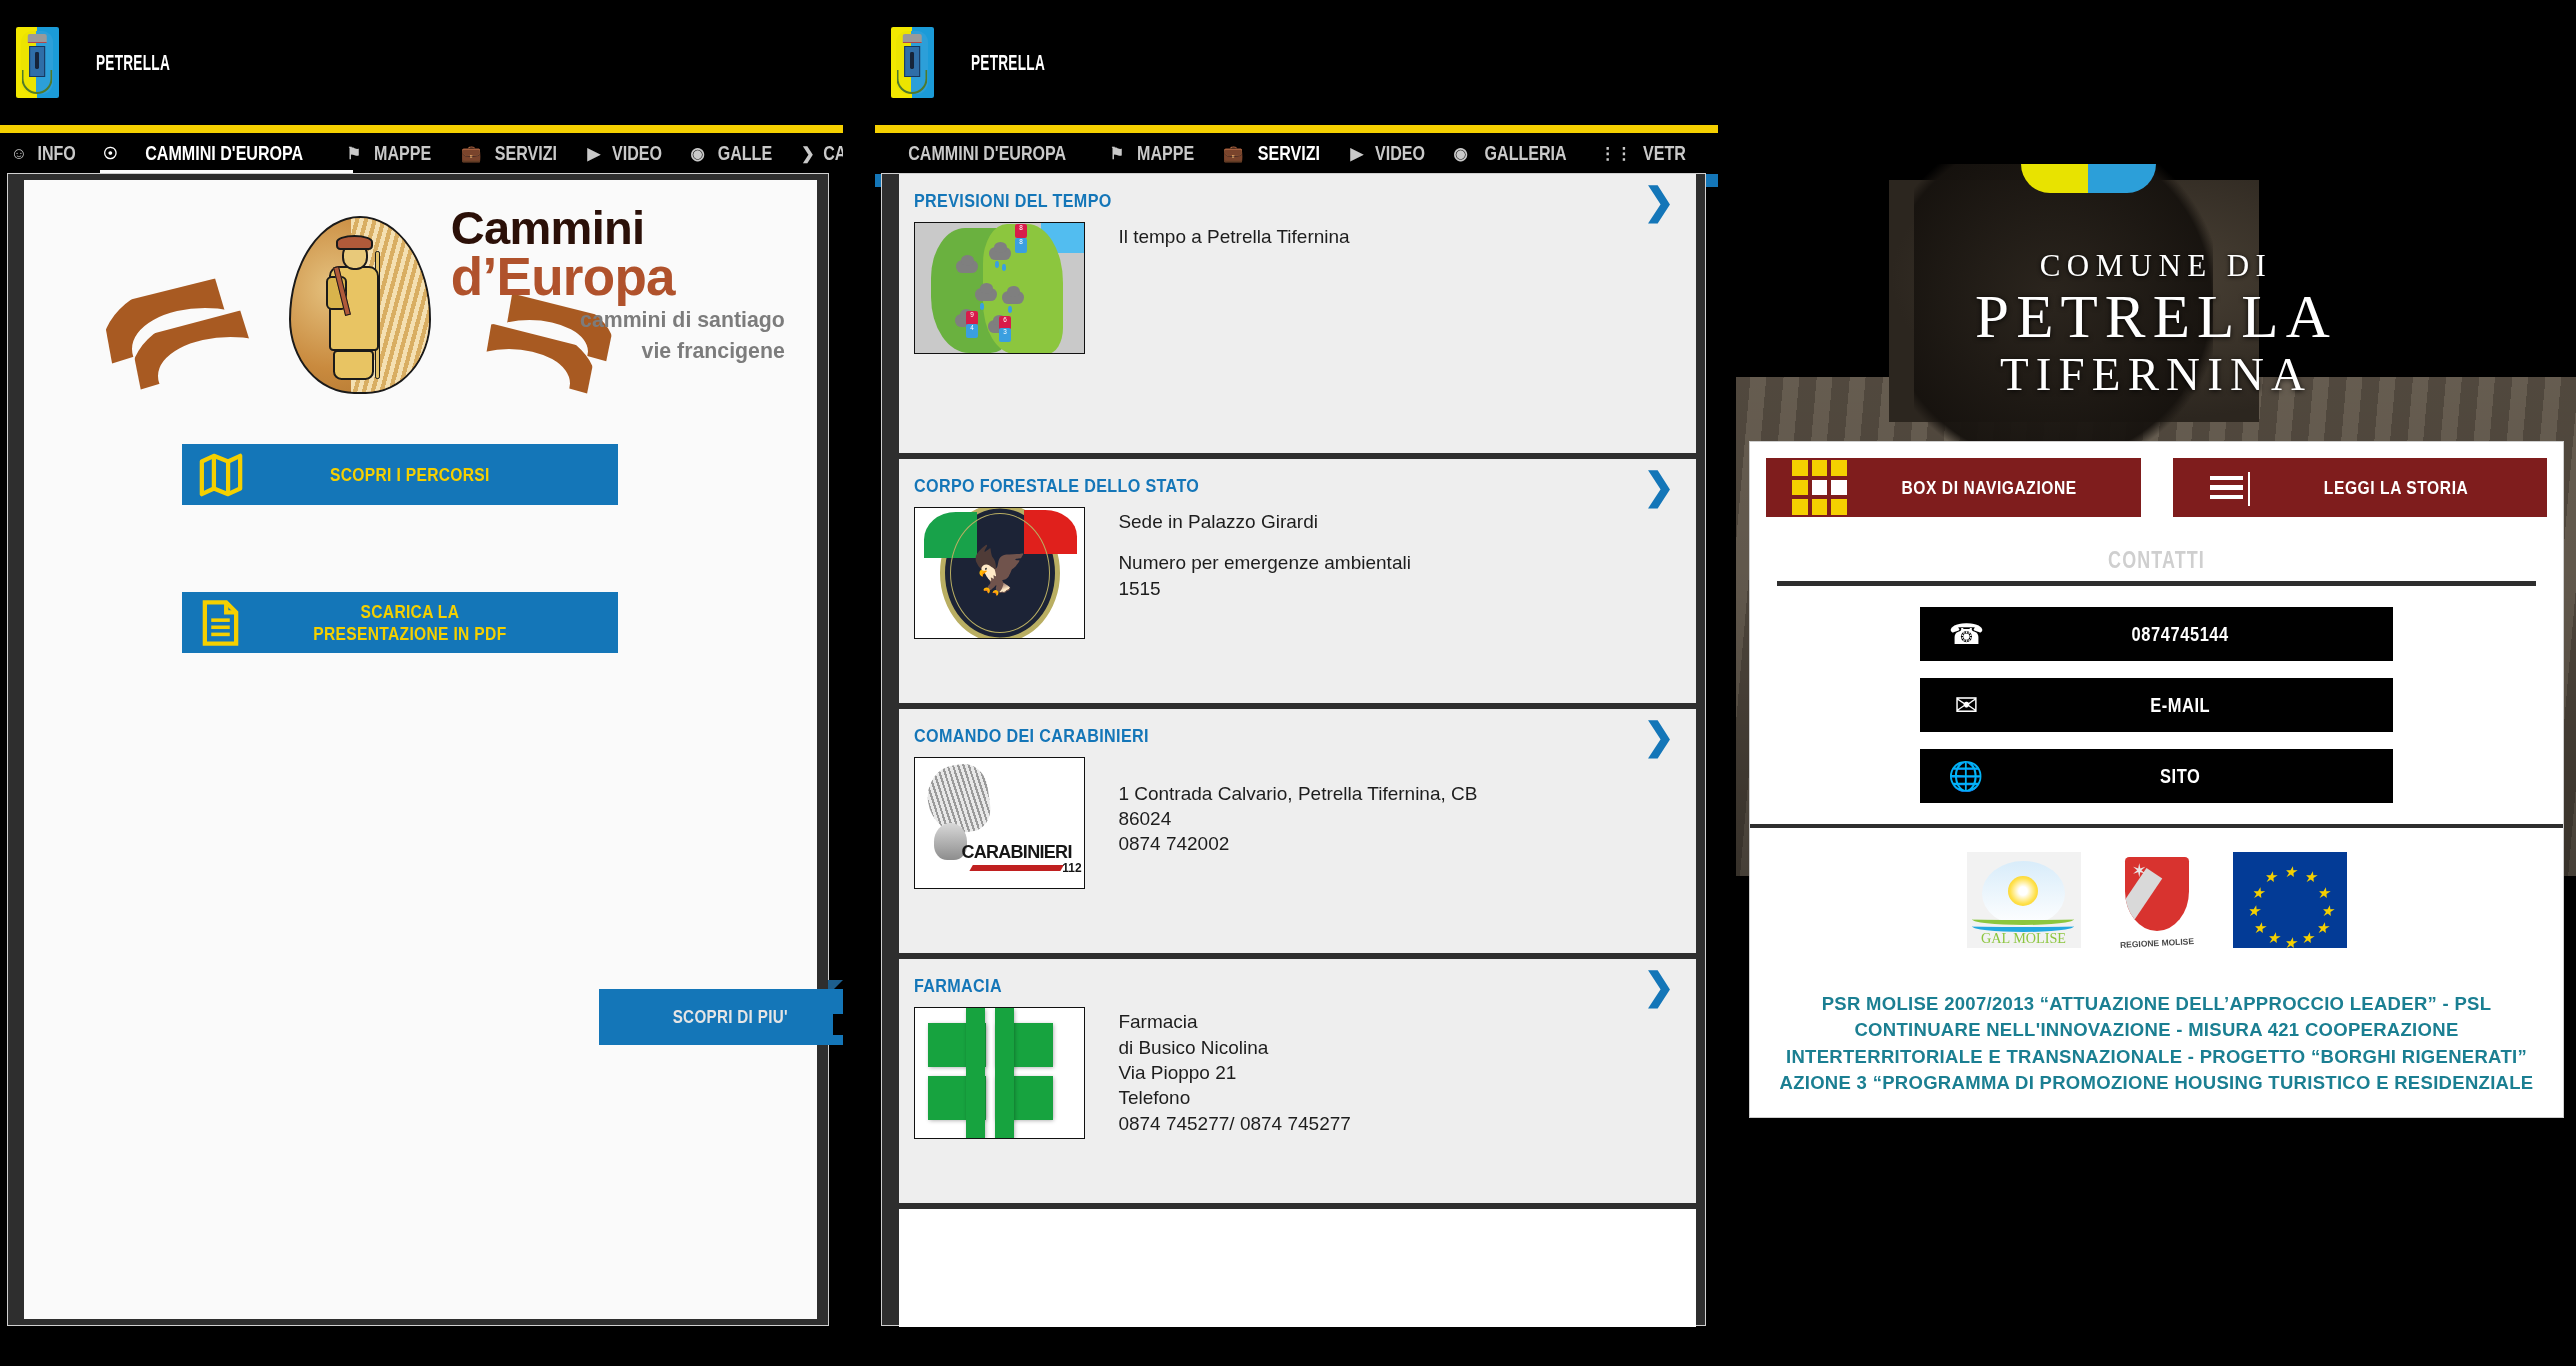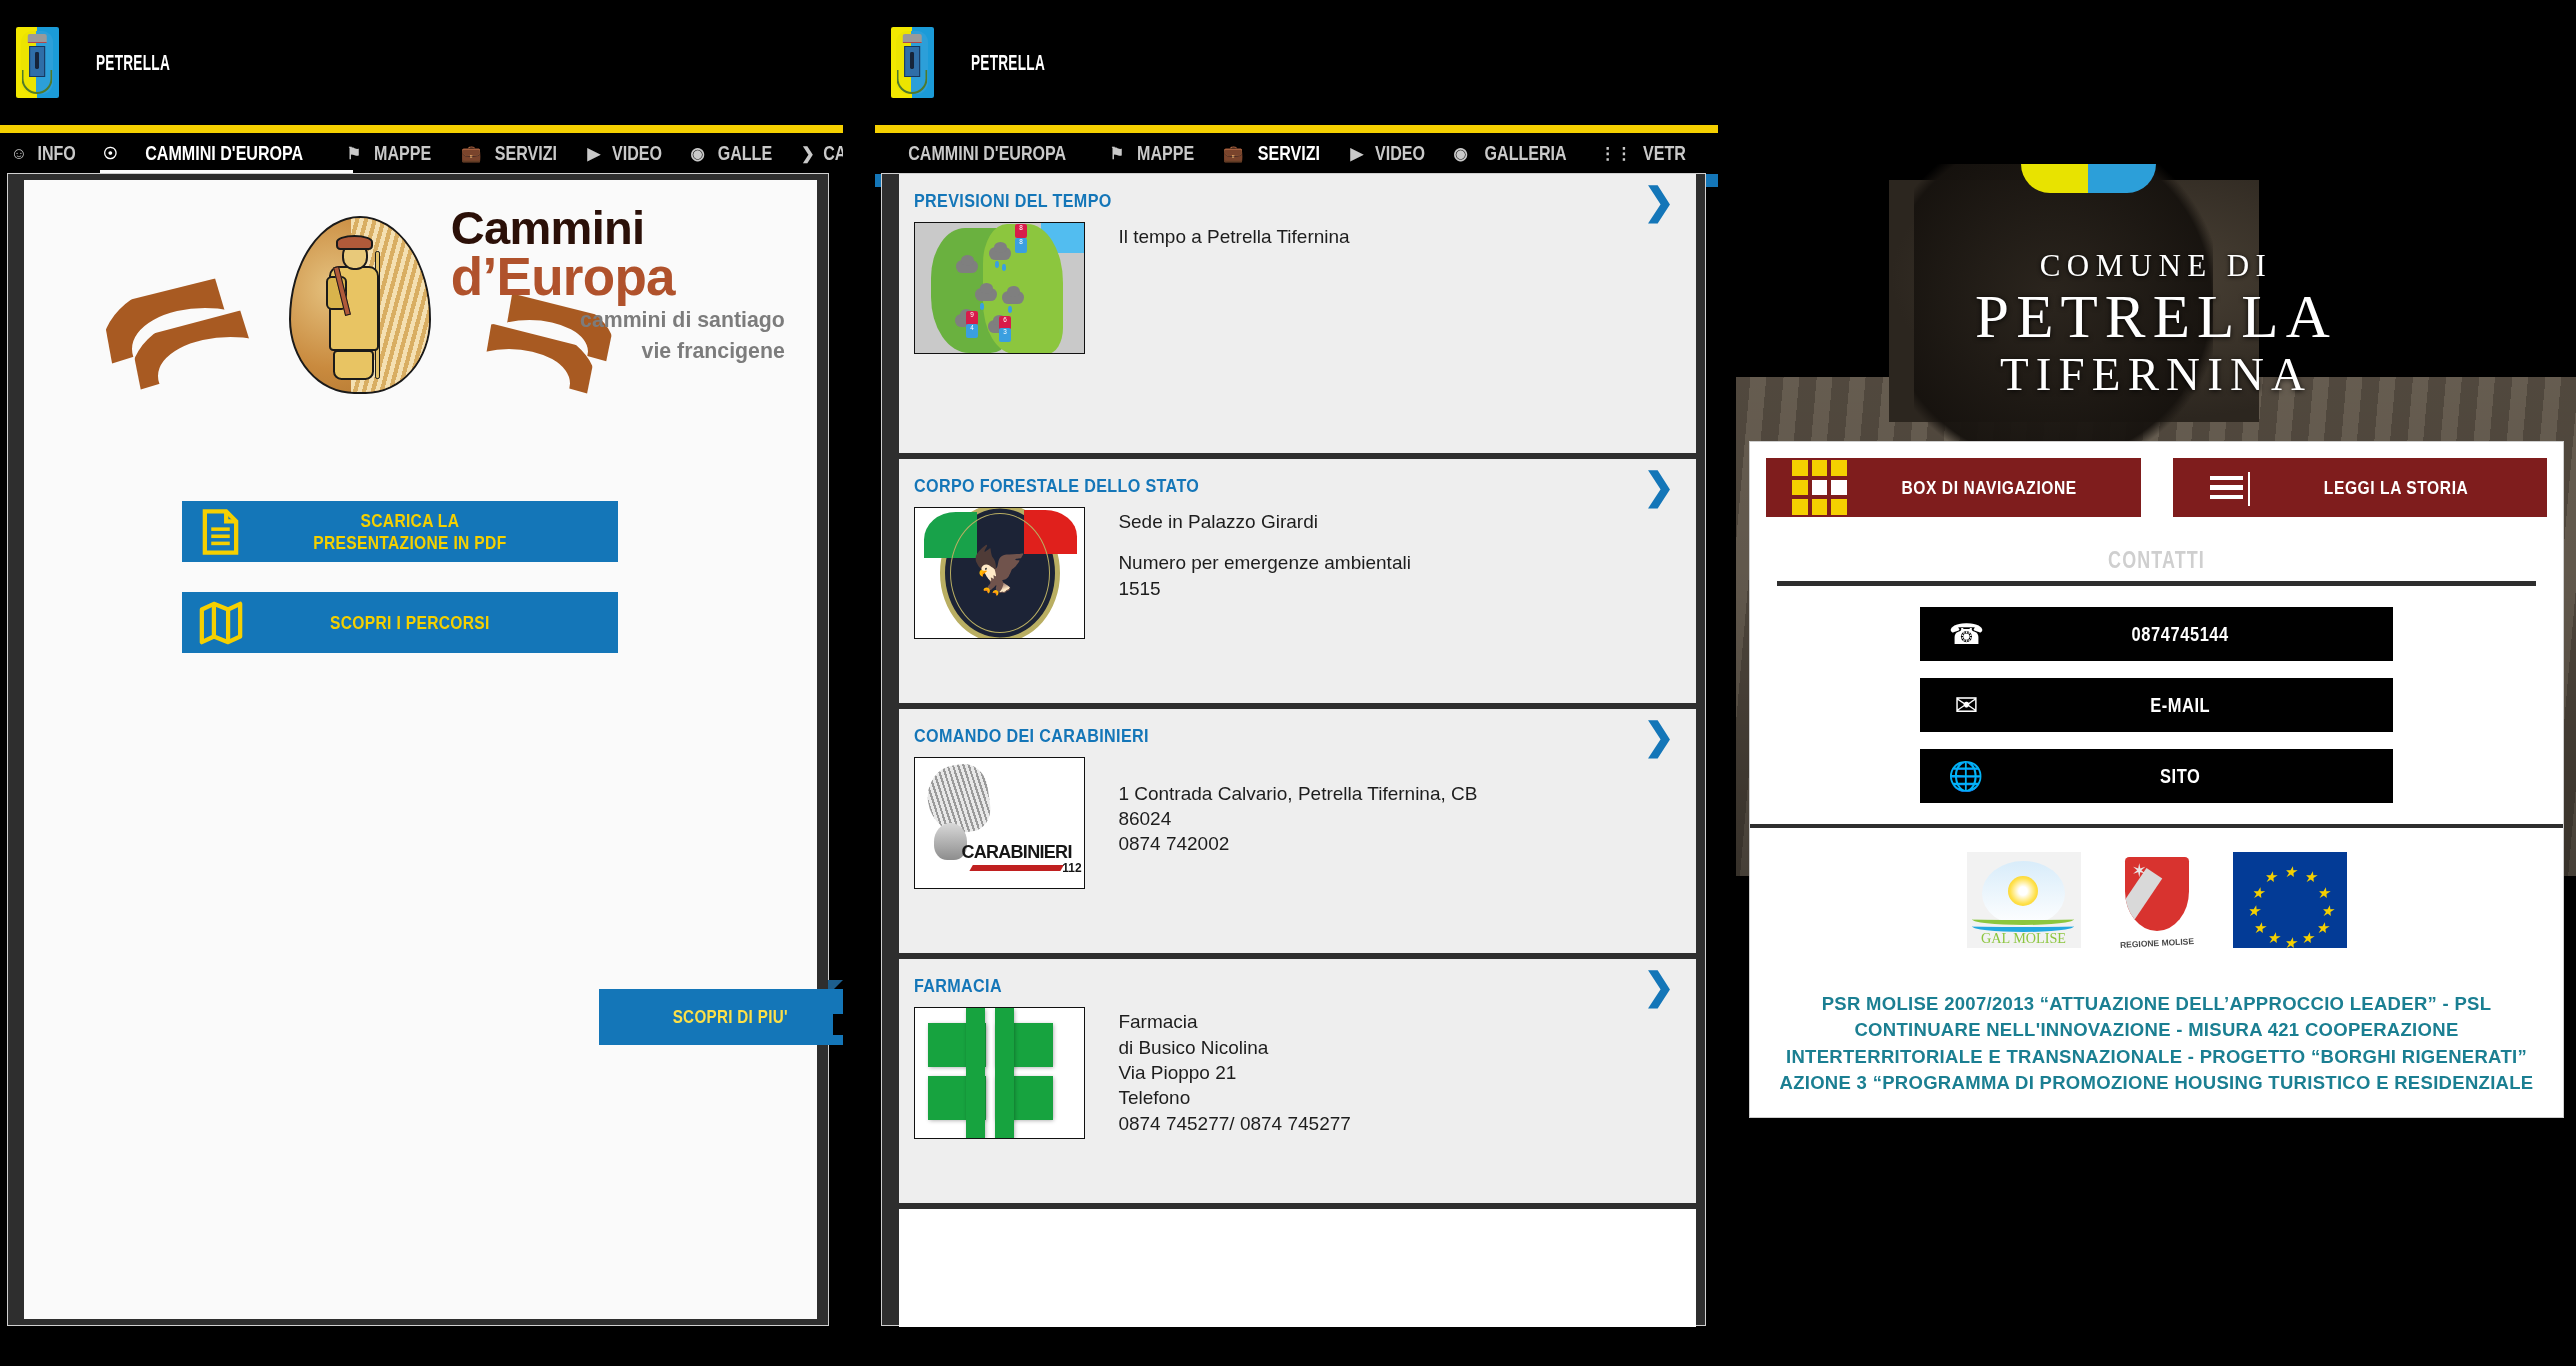--- a/index.html
+++ b/index.html
@@ -149,21 +149,21 @@
   .cta .cta-ico { width: 78px; display:flex; align-items:center; justify-content:center; }
   .cta .cta-lbl {
     flex: 1; text-align: center; font-size: 19px; font-weight: 800;
     letter-spacing: 0.4px; transform: scaleX(0.82); padding-right: 71px;
   }
   #btnPdf { width: 436px; margin-top: 87px; margin-left: 158px; }
   #btnPercorsi { width: 436px; margin-top: 30px; margin-left: 158px; }
   #btnScopri {
     position: absolute; left: 591px; top: 815px; width: 263px; height: 56px;
     background: #1476b8; display:flex; align-items:center; justify-content:center;
-    color:#fde047; font-size:18.5px; font-weight:800; letter-spacing:0.4px;
+    color:#e5e5e5; font-size:18.5px; font-weight:800; letter-spacing:0.4px;
   }
   #btnScopri span { transform: scaleX(0.82); }
   .scopri-notch {
     position:absolute; left: 825px; top: 840px; width: 21.3px; height: 21.3px; background:#000;
   }
   .scopri-tri{
     position:absolute; left:820px; top:806px; width:0;height:0;
     border-top: 15.7px solid #1d5f8e; border-right: 15.7px solid transparent;
   }
 
@@ -413,44 +413,44 @@
             </div>
           </div>
           <div class="cam-word">
             <div class="l1">Cammini</div>
             <div class="l2">d’Europa</div>
             <div class="l3">cammini di santiago</div>
             <div class="l3">vie francigene</div>
           </div>
         </div>
 
+        <div class="cta" id="btnPercorsi">
+          <span class="cta-ico">
+            <svg width="44" height="44" viewBox="0 0 62 62" aria-hidden="true">
+              <path d="M4 12 L21 4 L41 12 L58 4 V50 L41 58 L21 50 L4 58 Z" fill="none" stroke="#f5d000" stroke-width="6" stroke-linejoin="round"></path>
+              <line x1="21" y1="4" x2="21" y2="50" stroke="#f5d000" stroke-width="6"></line>
+              <line x1="41" y1="12" x2="41" y2="58" stroke="#f5d000" stroke-width="6"></line>
+            </svg>
+          </span>
+          <span class="cta-lbl">SCOPRI I PERCORSI</span>
+        </div>
+
         <div class="cta" id="btnPdf">
           <span class="cta-ico">
             <svg width="37" height="46" viewBox="0 0 52 64" aria-hidden="true">
               <path d="M4 3 h30 l14 14 v44 H4 Z" fill="none" stroke="#f5d000" stroke-width="6"></path>
               <path d="M34 3 v14 h14" fill="none" stroke="#f5d000" stroke-width="6"></path>
               <g stroke="#f5d000" stroke-width="5">
                 <line x1="13" y1="28" x2="39" y2="28"></line>
                 <line x1="13" y1="38" x2="39" y2="38"></line>
                 <line x1="13" y1="48" x2="39" y2="48"></line>
               </g>
             </svg>
           </span>
           <span class="cta-lbl">SCARICA LA PRESENTAZIONE IN PDF</span>
-        </div>
-
-        <div class="cta" id="btnPercorsi">
-          <span class="cta-ico">
-            <svg width="44" height="44" viewBox="0 0 62 62" aria-hidden="true">
-              <path d="M4 12 L21 4 L41 12 L58 4 V50 L41 58 L21 50 L4 58 Z" fill="none" stroke="#f5d000" stroke-width="6" stroke-linejoin="round"></path>
-              <line x1="21" y1="4" x2="21" y2="50" stroke="#f5d000" stroke-width="6"></line>
-              <line x1="41" y1="12" x2="41" y2="58" stroke="#f5d000" stroke-width="6"></line>
-            </svg>
-          </span>
-          <span class="cta-lbl">SCOPRI I PERCORSI</span>
         </div>
 
       </div>
 
       <div class="scopri-tri"></div>
       <div id="btnScopri">
         <span>SCOPRI DI PIU'</span>
       </div>
       <div class="scopri-notch"></div>
     </div>

